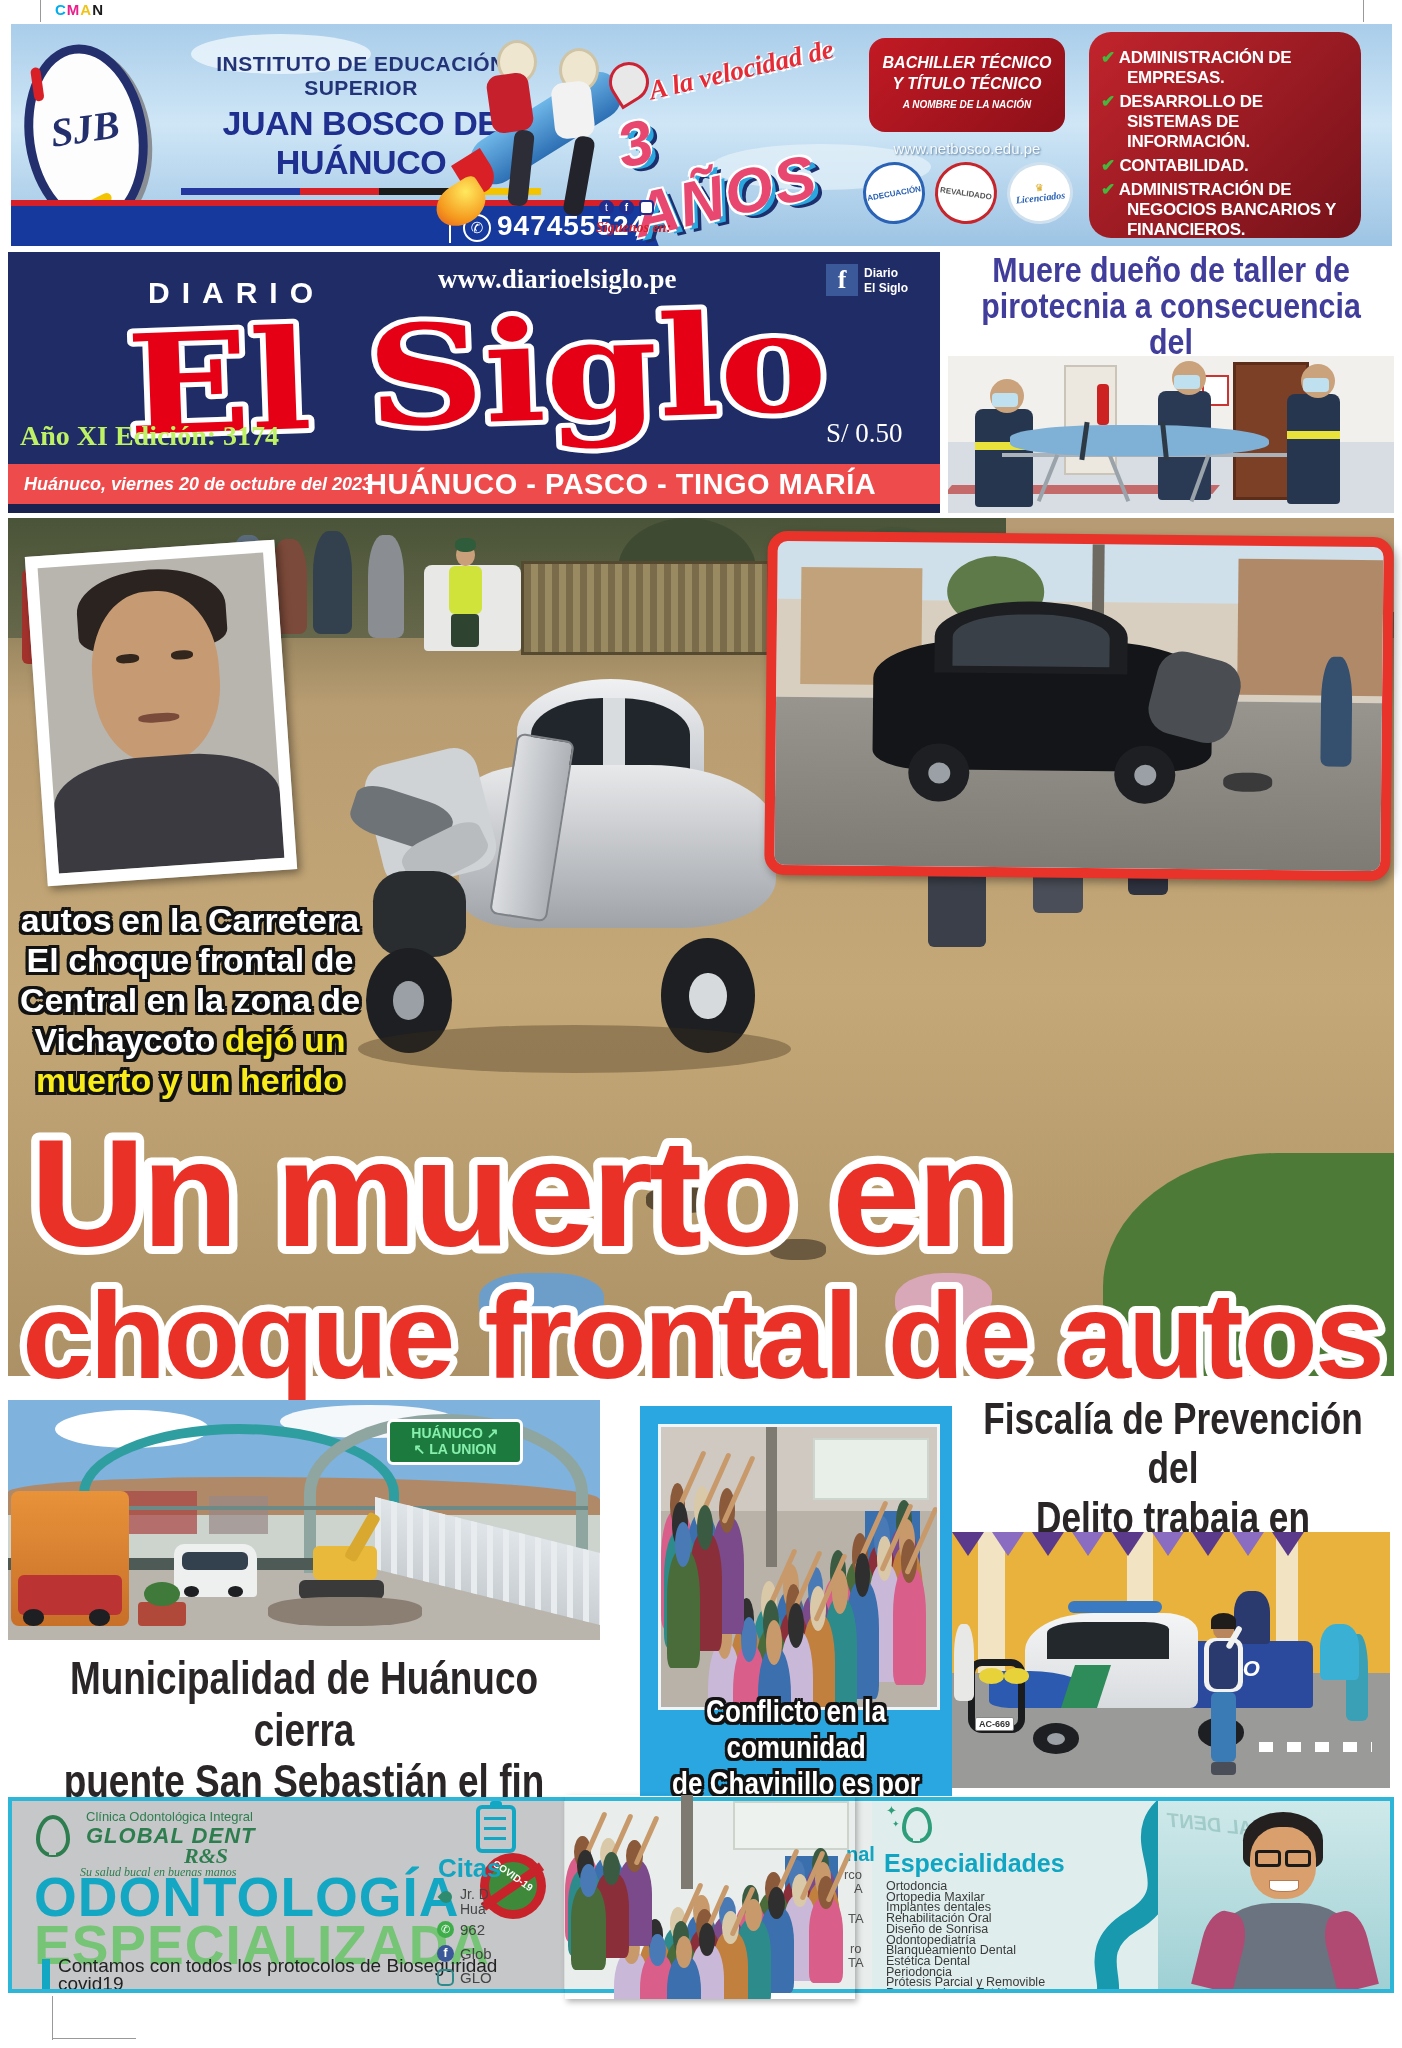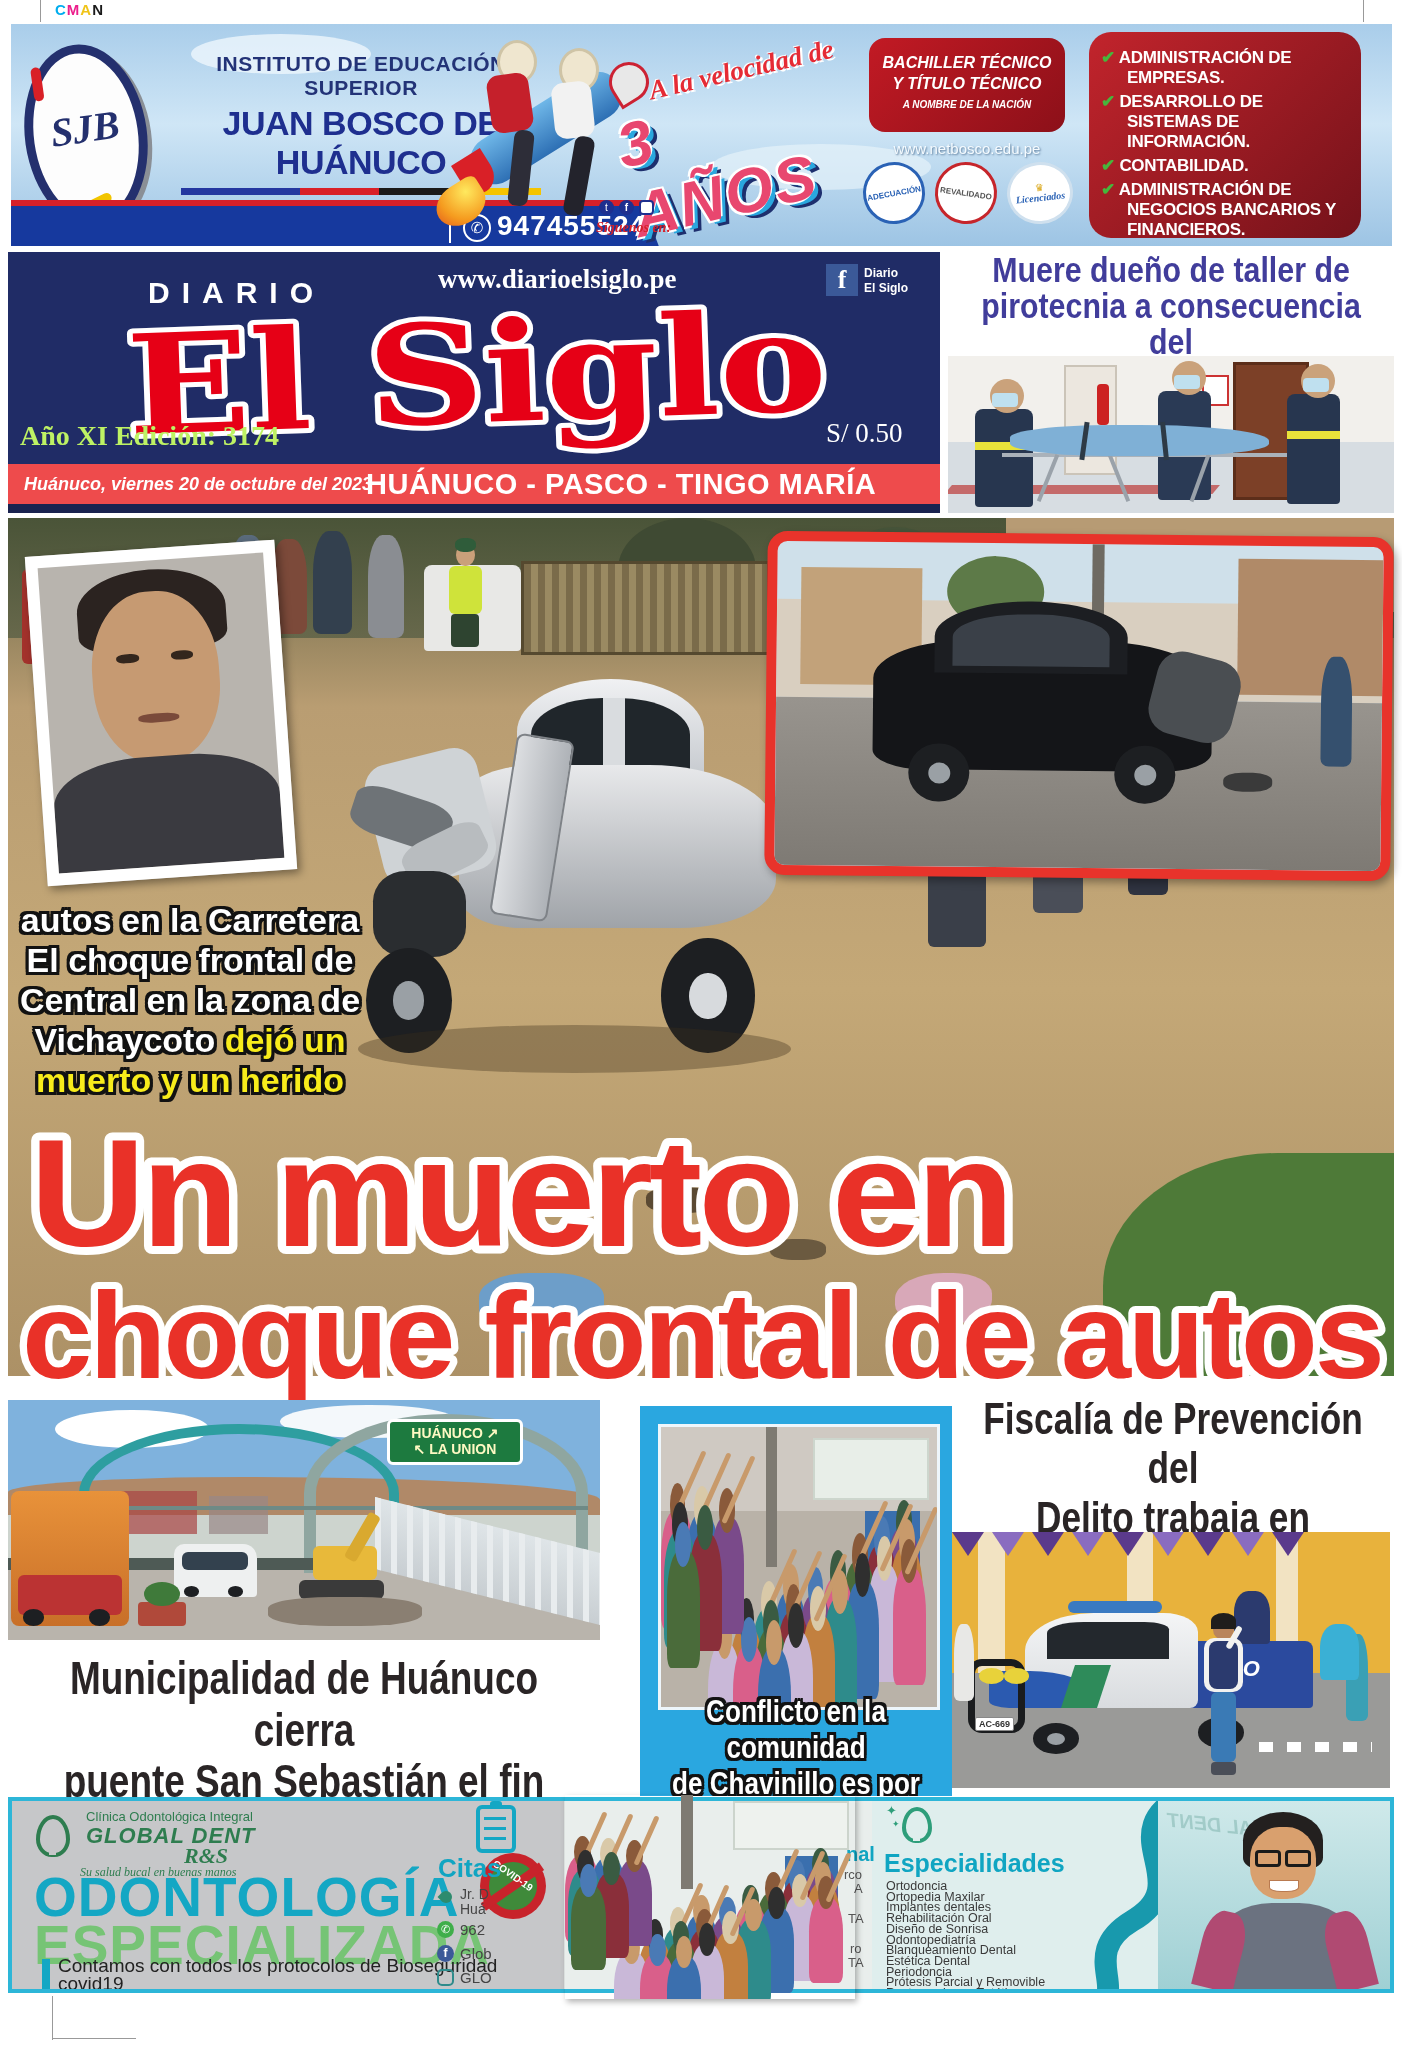--- a/index.html
+++ b/index.html
@@ -305,21 +305,21 @@
     <div class="abs" style="left:0;top:32%;width:100%;height:16%;background:#b08968;border-radius:40% 60% 0 0;"></div>
     <div class="abs" style="left:18%;top:38%;width:14%;height:18%;background:#a44;opacity:.7;"></div>
     <div class="abs" style="left:34%;top:40%;width:10%;height:16%;background:#988;opacity:.7;"></div>
 
     <div class="abs" style="left:12%;top:10%;width:54%;height:58%;border:10px solid #2e9ea0;border-bottom:none;border-radius:50% 50% 0 0;box-sizing:border-box;"></div>
     <div class="abs" style="left:50%;top:6%;width:48%;height:66%;border:12px solid #8fa6a0;border-bottom:none;border-radius:50% 50% 0 0;box-sizing:border-box;"></div>
     <div class="abs" style="left:12%;top:44%;width:86%;height:4px;background:#6e8a86;"></div>
     <div class="abs" style="left:0;top:66%;width:100%;height:5%;background:#4e5a55;"></div>
     <div class="abs" style="left:62%;top:52%;width:38%;height:30%;background:repeating-linear-gradient(90deg,#e8ecee 0 6px,transparent 6px 16px),linear-gradient(180deg,#dfe5e8,#c8ced2);transform:skewY(14deg);"></div>
 
-    <div class="abs" style="left:64%;top:8%;width:23%;height:19%;background:#1d7a3f;border:3px solid #fff;border-radius:6px;box-sizing:border-box;color:#fef9c3;font-weight:bold;font-size:14px;text-align:center;padding-top:3px;">
+    <div class="abs" style="left:64%;top:8%;width:23%;height:19%;background:#1d7a3f;border:3px solid #fff;border-radius:6px;box-sizing:border-box;color:#86efac;font-weight:bold;font-size:14px;text-align:center;padding-top:3px;">
       <div><span>HUÁNUCO</span> <span>↗</span></div>
       <div><span>↖</span> <span>LA UNION</span></div>
     </div>
 
     <div class="abs" style="left:0.5%;top:38%;width:20%;height:56%;background:linear-gradient(180deg,#e8923a,#c86f28);border-radius:8px;">
       <div style="position:absolute;left:6%;top:62%;width:88%;height:30%;background:#b33;border-radius:6px;"></div>
       <div class="wheel" style="left:10%;top:88%;width:18%;height:12%;"></div>
       <div class="wheel" style="left:66%;top:88%;width:18%;height:12%;"></div>
     </div>
     <div class="abs" style="left:28%;top:60%;width:14%;height:22%;background:#eef0f0;border-radius:10px 14px 4px 4px;">

